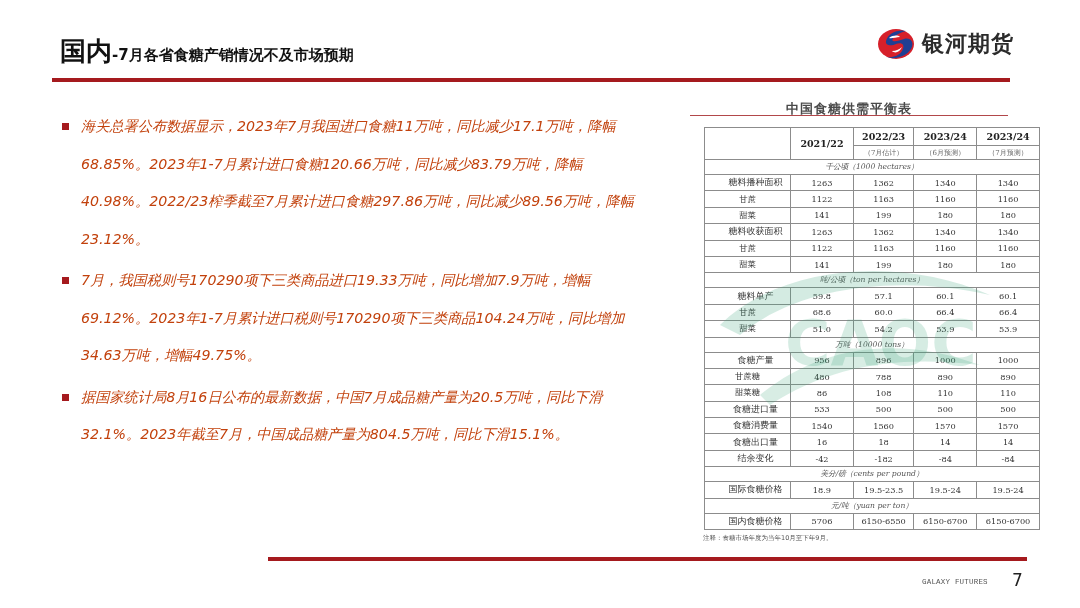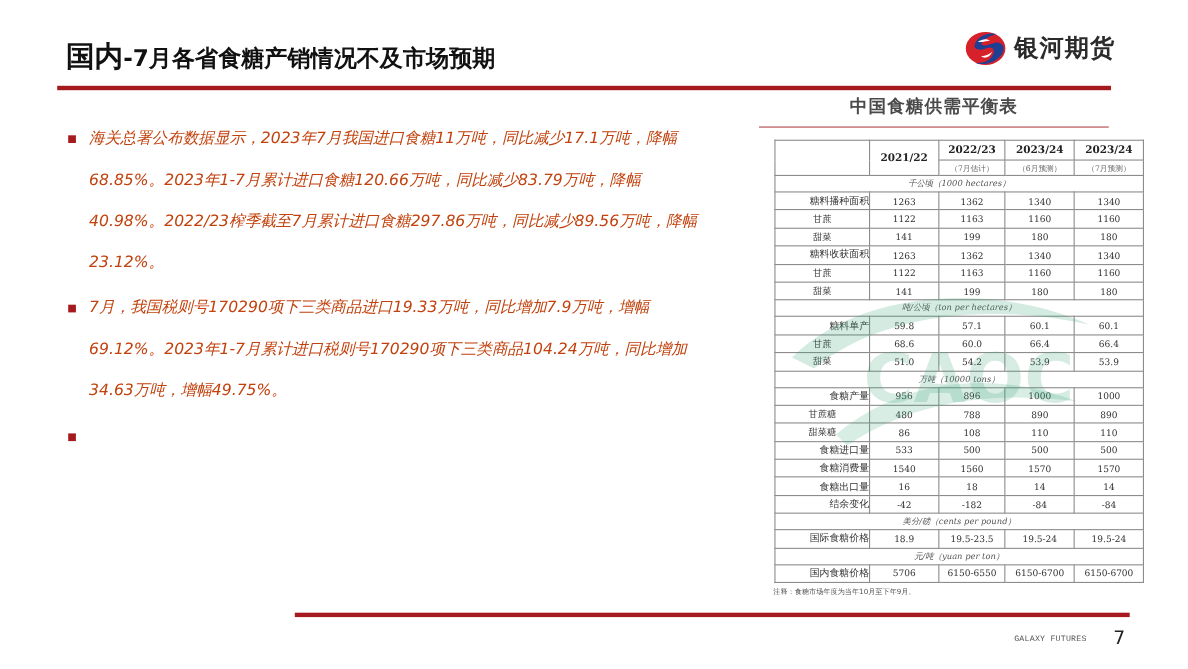--- a/index.html
+++ b/index.html
@@ -1,42 +1,42 @@
 <!DOCTYPE html>
 <html><head>
 <meta charset="utf-8">
 <style>
   * { margin: 0; padding: 0; box-sizing: border-box; }
   html, body { width: 1080px; height: 608px; background: #ffffff; overflow: hidden; }
   body { position: relative; font-family: "DejaVu Sans", "Liberation Sans", sans-serif; color: #1a1a1a; }
 
   .title { position: absolute; left: 60px; top: 34px; font-size: 23px; font-weight: bold; color: #111; letter-spacing: 0px; white-space: nowrap; }
   .title .big { font-size: 26px; }
-  .title .rest { font-size: 21px; }
+  .title .rest { font-size: 15px; }
   .header-rule { position: absolute; left: 52px; top: 78px; width: 958px; height: 4px; background: #a51a1e; }
 
   .logo { position: absolute; left: 876px; top: 27px; display: flex; align-items: center; gap: 6px; }
   .logo svg { width: 40px; height: 34px; }
   .logo-text { font-size: 22px; font-weight: bold; color: #2b2b2b; letter-spacing: 1px; }
 
   .bullets { position: absolute; left: 60px; top: 108px; width: 580px; }
   .bullet { position: relative; padding-left: 21px; font-size: 14.2px; line-height: 37.5px; color: #c2410c; margin-bottom: 4px; font-style: italic; }
   .bullet .mark { position: absolute; left: 2px; top: 15px; width: 7px; height: 7px; background: #a51a1e; }
 
-  .table-title { position: absolute; left: 690px; top: 87px; width: 318px; text-align: center; font-size: 16px; font-weight: bold; color: #4a4a4a; letter-spacing: 1px; }
+  .table-title { position: absolute; left: 690px; top: 100px; width: 318px; text-align: center; font-size: 13px; font-weight: bold; color: #4a4a4a; letter-spacing: 1px; }
   .table-rule { position: absolute; left: 690px; top: 115px; width: 318px; height: 1px; background: #b2474a; }
 
   .watermark { position: absolute; left: 700px; top: 255px; width: 300px; height: 150px; pointer-events: none; }
 
   table.balance { position: absolute; left: 704px; top: 127px; width: 336px; border-collapse: collapse; font-family: "DejaVu Serif", "Liberation Serif", serif; font-size: 8.2px; color: #333; }
   table.balance td, table.balance th { border: 1px solid #8c8c8c; text-align: center; padding: 0; height: 16.4px; white-space: nowrap; }
   table.balance th { font-weight: bold; font-size: 9.5px; height: 18px; color: #222; }
   table.balance th.sub { font-weight: normal; font-size: 7px; height: 14px; color: #666; }
   table.balance td.unit { font-style: italic; font-size: 7.6px; color: #555; height: 15px; }
-  table.balance td.lbl { font-family: "DejaVu Sans", "Liberation Sans", sans-serif; font-size: 9px; color: #333; text-align: right; padding-left: 16px; }
+  table.balance td.lbl { font-family: "DejaVu Sans", "Liberation Sans", sans-serif; font-size: 9px; color: #333; text-align: center; padding-left: 16px; }
   table.balance td.lbl.sub-lbl { text-align: center; padding-left: 0; font-size: 8.4px; }
   table.balance col.c0 { width: 74px; }
   table.balance col.c1 { width: 54px; }
   table.balance col.c2 { width: 52px; }
   table.balance col.c3 { width: 54px; }
   table.balance col.c4 { width: 54px; }
 
   .note { position: absolute; left: 703px; top: 534px; font-size: 6.5px; color: #555; font-family: "DejaVu Sans", "Liberation Sans", sans-serif; }
 
   .footer-rule { position: absolute; left: 268px; top: 557px; width: 759px; height: 4px; background: #a51a1e; }
@@ -65,20 +65,21 @@
   <div class="bullet">
     <span class="mark"></span>
     <span>海关总署公布数据显示，2023年7月我国进口食糖11万吨，同比减少17.1万吨，降幅68.85%。2023年1-7月累计进口食糖120.66万吨，同比减少83.79万吨，降幅40.98%。2022/23榨季截至7月累计进口食糖297.86万吨，同比减少89.56万吨，降幅23.12%。</span>
   </div>
   <div class="bullet">
     <span class="mark"></span>
     <span>7月，我国税则号170290项下三类商品进口19.33万吨，同比增加7.9万吨，增幅69.12%。2023年1-7月累计进口税则号170290项下三类商品104.24万吨，同比增加34.63万吨，增幅49.75%。</span>
   </div>
   <div class="bullet">
     <span class="mark"></span>
+    <span>据国家统计局8月16日公布的最新数据，中国7月成品糖产量为20.5万吨，同比下滑32.1%。2023年截至7月，中国成品糖产量为804.5万吨，同比下滑15.1%。</span>
   </div>
 </div>
 
 <div class="table-title">中国食糖供需平衡表</div>
 <div class="table-rule"></div>
 
 <table class="balance">
   <colgroup>
       <col class="c0">
       <col class="c1">

